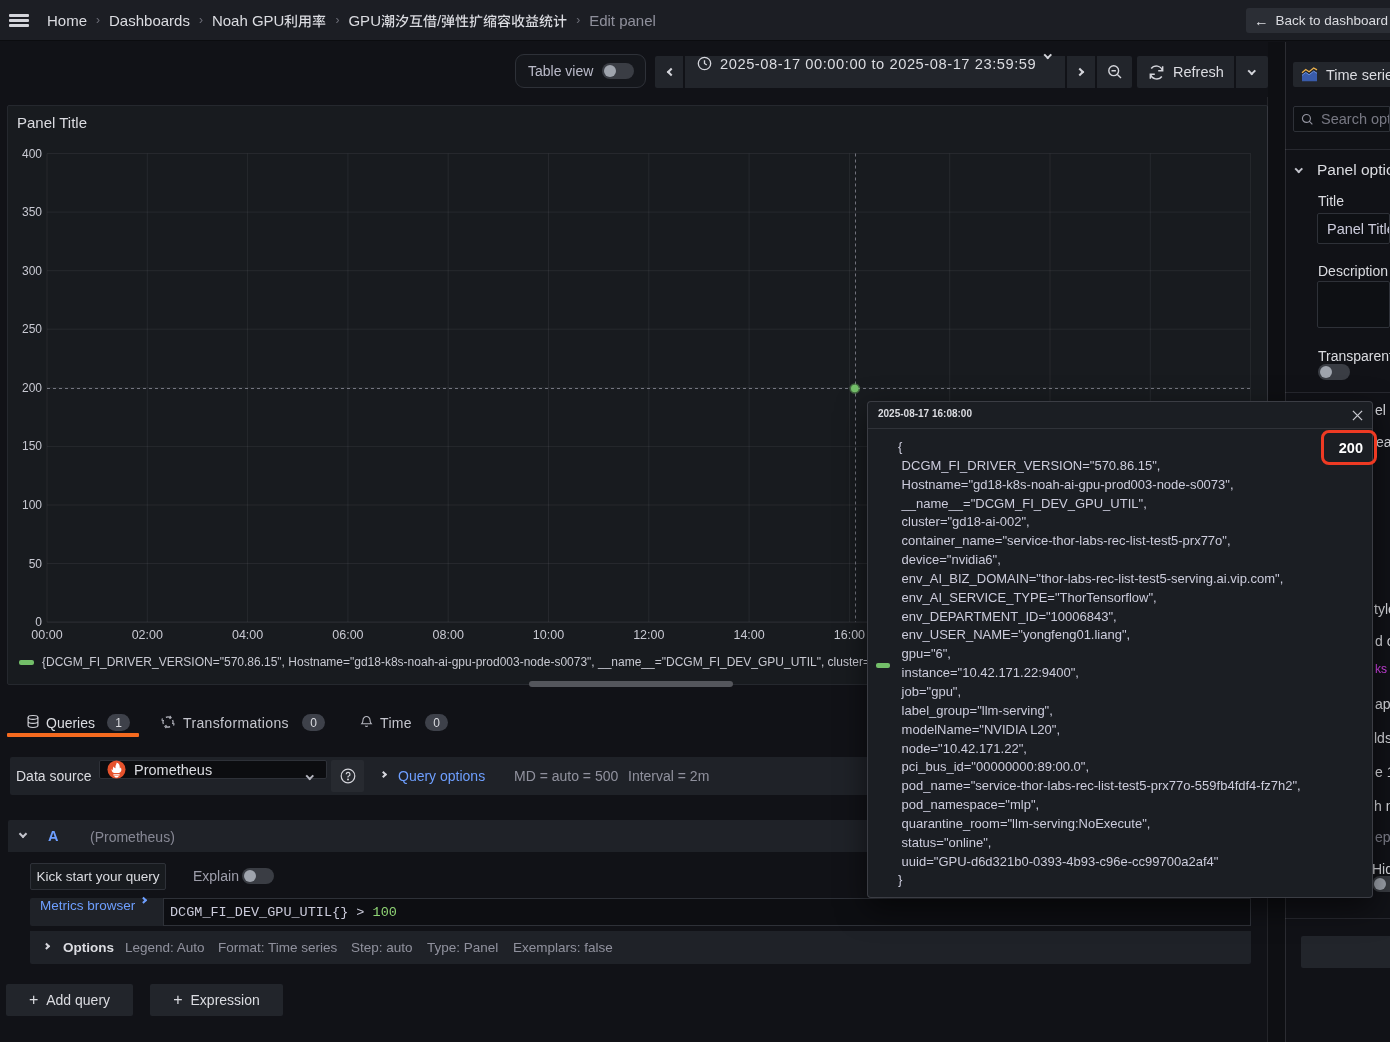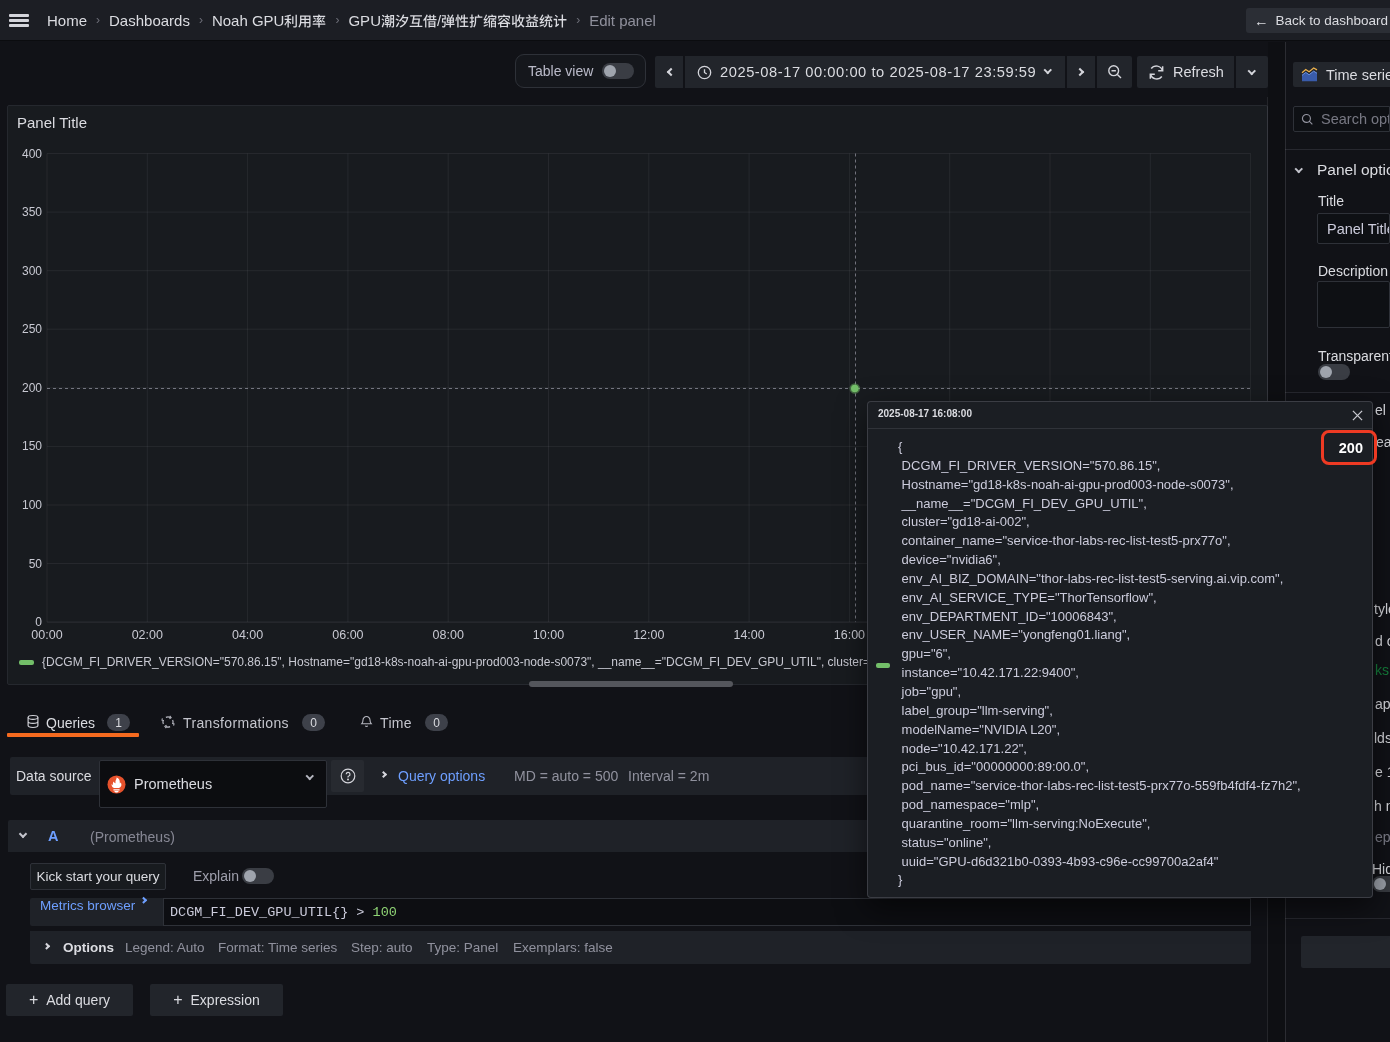--- a/index.html
+++ b/index.html
@@ -93,21 +93,21 @@
 </div>
 
 <div class="abs" style="left:515px;top:54px;width:131px;height:34px;border:1px solid #2e3138;border-radius:9px;background:#15171c;display:flex;align-items:center;">
   <span style="margin-left:12px;font-size:14px;color:rgba(204,204,220,0.9);">Table view</span>
   <span class="tgl" style="margin-left:9px;"></span>
 </div>
 <div class="abs" style="left:655px;top:56px;width:477px;height:32px;display:flex;gap:2px;">
   <div style="width:28px;background:#22252b;border-radius:2px 0 0 2px;display:flex;align-items:center;justify-content:center;">
       <span class="chev chev-l" style="width:6px;height:6px;color:#d4d5db;margin-left:3px;"></span>
     </div>
-  <div style="width:380px;background:#22252b;display:flex;align-items:center;">
+  <div style="width:380px;background:#22252b;display:flex;align-items:flex-start;">
     <svg style="margin-left:12px;" width="15" height="15" viewBox="0 0 16 16" fill="none" stroke="#d4d5db" stroke-width="1.4">
         <circle cx="8" cy="8" r="6.6"></circle>
         <path d="M8 4.5V8l2.4 1.6"></path>
       </svg>
     <span style="margin-left:8px;font-size:14.7px;font-weight:500;color:#dbdce1;letter-spacing:0.55px;">2025-08-17 00:00:00 to 2025-08-17 23:59:59</span>
     <span class="chev chev-d" style="width:5.5px;height:5.5px;color:#d4d5db;margin-left:9px;margin-top:-4px;"></span>
   </div>
   <div style="width:28px;background:#22252b;display:flex;align-items:center;justify-content:center;">
       <span class="chev chev-r" style="width:6px;height:6px;color:#d4d5db;margin-right:3px;"></span>
     </div>
@@ -205,21 +205,21 @@
   <div class="abs" style="left:302px;top:714px;width:23px;height:17px;background:#3e414a;border-radius:9px;font-size:12px;color:#dbdce1;display:flex;align-items:center;justify-content:center;">0</div>
   <div class="abs" style="left:360px;top:714px;color:#b6b7c0;"><svg width="13" height="15" viewBox="0 0 16 16" fill="none" stroke="#b6b7c0" stroke-width="1.35">
         <path d="M8 1.8a4.3 4.3 0 0 0-4.3 4.4c0 2.9-.9 3.8-1.5 4.5h11.6c-.6-.7-1.5-1.6-1.5-4.5A4.3 4.3 0 0 0 8 1.8z"></path>
         <path d="M6.6 13.2a1.5 1.5 0 0 0 2.8 0"></path>
       </svg></div>
   <div class="abs" style="left:380px;top:715px;font-size:14px;letter-spacing:0.35px;color:#c4c5cd;">Time</div>
   <div class="abs" style="left:425px;top:714px;width:23px;height:17px;background:#3e414a;border-radius:9px;font-size:12px;color:#dbdce1;display:flex;align-items:center;justify-content:center;">0</div>
 
   <div class="abs" style="left:10px;top:757px;width:1258px;height:38px;background:#1f2228;border-radius:2px;"></div>
   <div class="abs" style="left:16px;top:768px;font-size:14px;font-weight:500;color:#dbdce1;">Data source</div>
-  <div class="abs" style="left:99px;top:760px;width:228px;height:48px;background:#0c0d10;border:1px solid #2e3138;border-radius:2px;display:flex;align-items:center;">
+  <div class="abs" style="left:99px;top:760px;width:228px;height:19px;background:#0c0d10;border:1px solid #2e3138;border-radius:2px;display:flex;align-items:center;">
     <svg style="margin-left:7px;" width="19" height="19" viewBox="0 0 16 16">
         <circle cx="8" cy="8" r="7.6" fill="#e6522c"></circle>
         <path fill="#fff" d="M8 2.2c.3 1.4-.8 2.1-.9 3.4-.1.9.4 1.5.4 1.5s-1.5-.3-1.9-1.6c-.6.9-.9 2-.4 3.1.1.4-1-.6-1.2-1.2-.5 1.8.6 3.2 2 3.5h4c1.4-.4 2.4-1.6 2.1-3.3-.2-1-.9-1.6-.9-1.6s.2.9-.3 1.1c-.3-1.6.3-3.6-2.9-4.9z"></path>
         <path fill="#fff" d="M5.4 12.1h5.2v1H5.4zM6.1 13.5h3.8c-.1.7-.9 1.3-1.9 1.3s-1.8-.6-1.9-1.3z"></path>
       </svg>
     <span style="margin-left:8px;font-size:14.5px;color:#dbdce1;">Prometheus</span>
     <span class="chev chev-d" style="width:5.5px;height:5.5px;color:#b6b7c0;position:absolute;right:14px;top:12px;"></span>
   </div>
   <div class="abs" style="left:331px;top:760px;width:33px;height:32px;background:#272a30;border-radius:2px;display:flex;align-items:center;justify-content:center;">
     <svg width="16" height="16" viewBox="0 0 16 16" fill="none" stroke="#d4d5db" stroke-width="1.2">
@@ -292,21 +292,21 @@
   <div class="abs" style="left:1318px;top:263px;font-size:14px;font-weight:500;color:#dbdce1;">Description</div>
   <div class="abs" style="left:1317px;top:281px;width:73px;height:47px;background:#0e1014;border:1px solid #2e3138;border-radius:2px;"></div>
   <div class="abs" style="left:1318px;top:348px;font-size:14px;font-weight:500;color:#dbdce1;white-space:nowrap;">Transparent background</div>
   <div class="abs" style="left:1318px;top:364px;"><span class="tgl"></span></div>
   <div class="abs" style="left:1285px;top:392px;width:105px;height:1px;background:rgba(204,204,220,0.12);"></div>
 
   <div class="abs" style="left:1375px;top:402px;font-size:14px;font-weight:500;color:#dbdce1;white-space:nowrap;">el li</div>
   <div class="abs" style="left:1376px;top:434px;font-size:14px;font-weight:500;color:#dbdce1;white-space:nowrap;">eat o</div>
   <div class="abs" style="left:1374px;top:601px;font-size:14px;font-weight:500;color:#dbdce1;white-space:nowrap;">tyles</div>
   <div class="abs" style="left:1375px;top:633px;font-size:14px;font-weight:500;color:#dbdce1;white-space:nowrap;">d op</div>
-  <div class="abs" style="left:1375px;top:662px;font-size:14px;font-weight:500;color:#15803d;white-space:nowrap;">ks</div>
+  <div class="abs" style="left:1375px;top:662px;font-size:12px;font-weight:500;color:#d946ef;white-space:nowrap;">ks</div>
   <div class="abs" style="left:1375px;top:696px;font-size:14px;font-weight:500;color:#dbdce1;white-space:nowrap;">appi</div>
   <div class="abs" style="left:1374px;top:730px;font-size:14px;font-weight:500;color:#dbdce1;white-space:nowrap;">lds</div>
   <div class="abs" style="left:1375px;top:764px;font-size:14px;font-weight:500;color:#dbdce1;white-space:nowrap;">e 1</div>
   <div class="abs" style="left:1374px;top:798px;font-size:14px;font-weight:500;color:#dbdce1;white-space:nowrap;">h n</div>
   <div class="abs" style="left:1375px;top:829px;font-size:14px;color:rgba(204,204,220,0.6);white-space:nowrap;">ept</div>
   <div class="abs" style="left:1372px;top:861px;font-size:14px;font-weight:500;color:#dbdce1;white-space:nowrap;">Hide t</div>
   <div class="abs" style="left:1372px;top:876px;width:32px;height:16px;border-radius:8px;background:#383b41;">
       <div style="position:absolute;left:2px;top:2px;width:12px;height:12px;border-radius:50%;background:#9fa4ad;"></div>
     </div>
   <div class="abs" style="left:1285px;top:918px;width:105px;height:1px;background:rgba(204,204,220,0.12);"></div>

